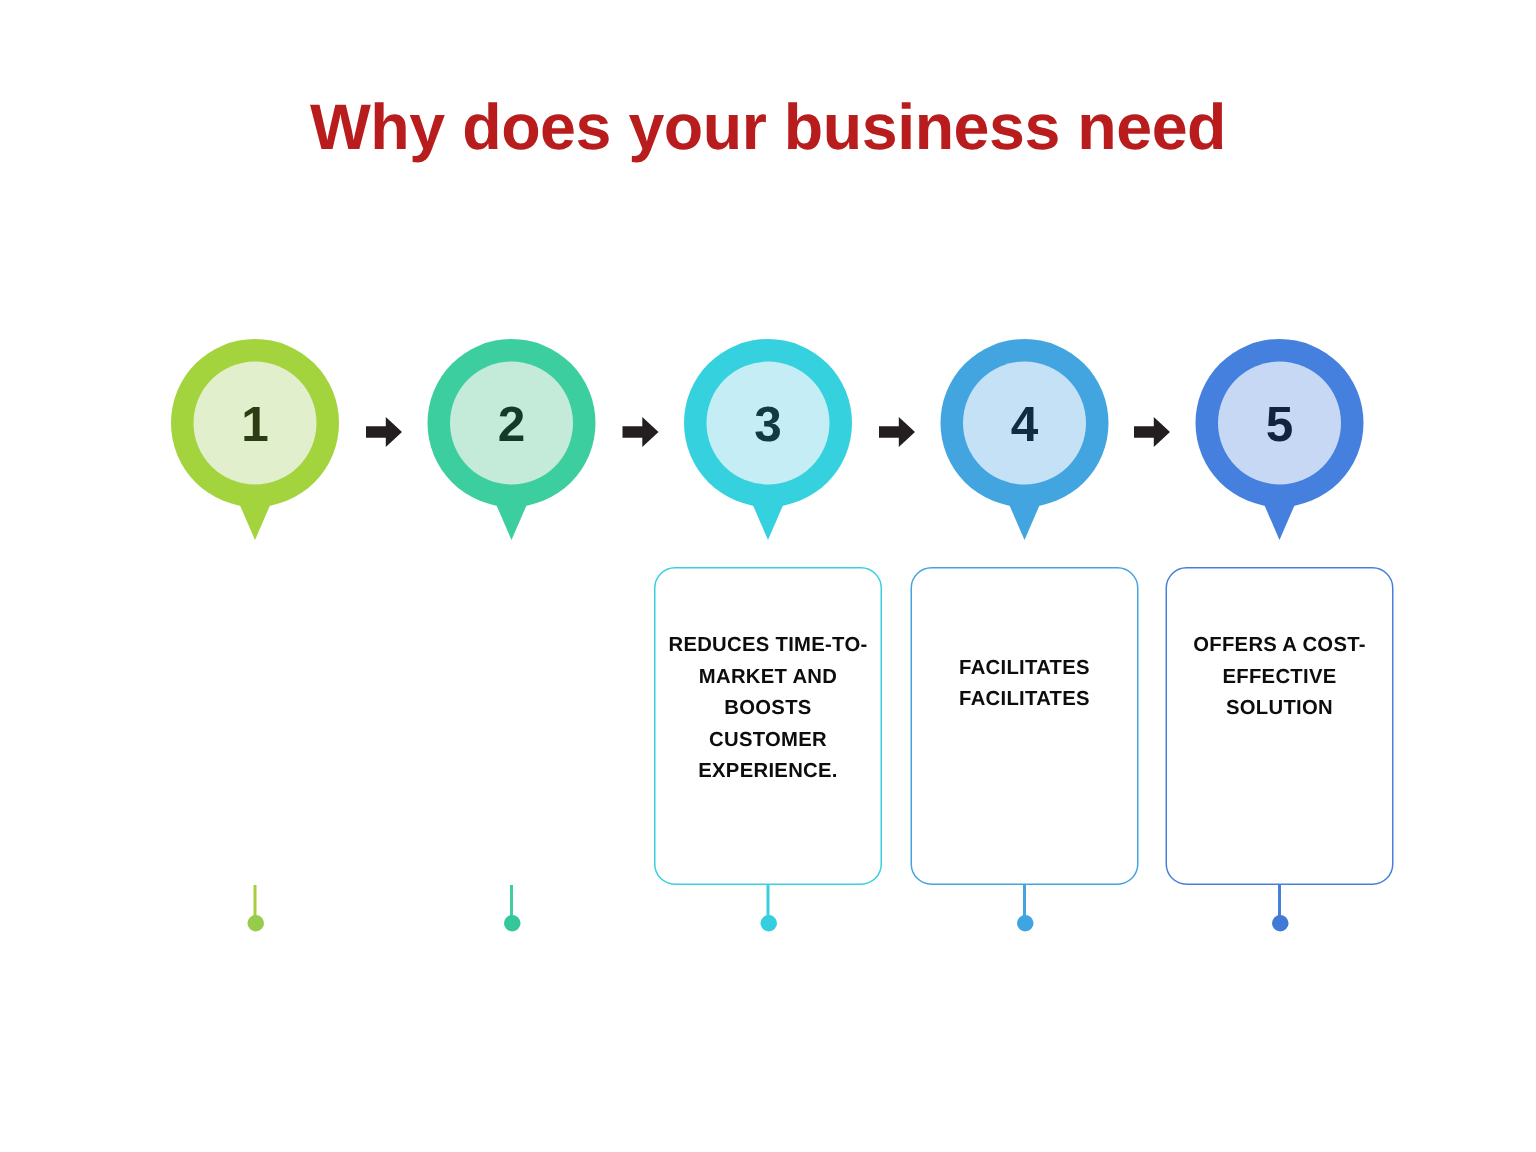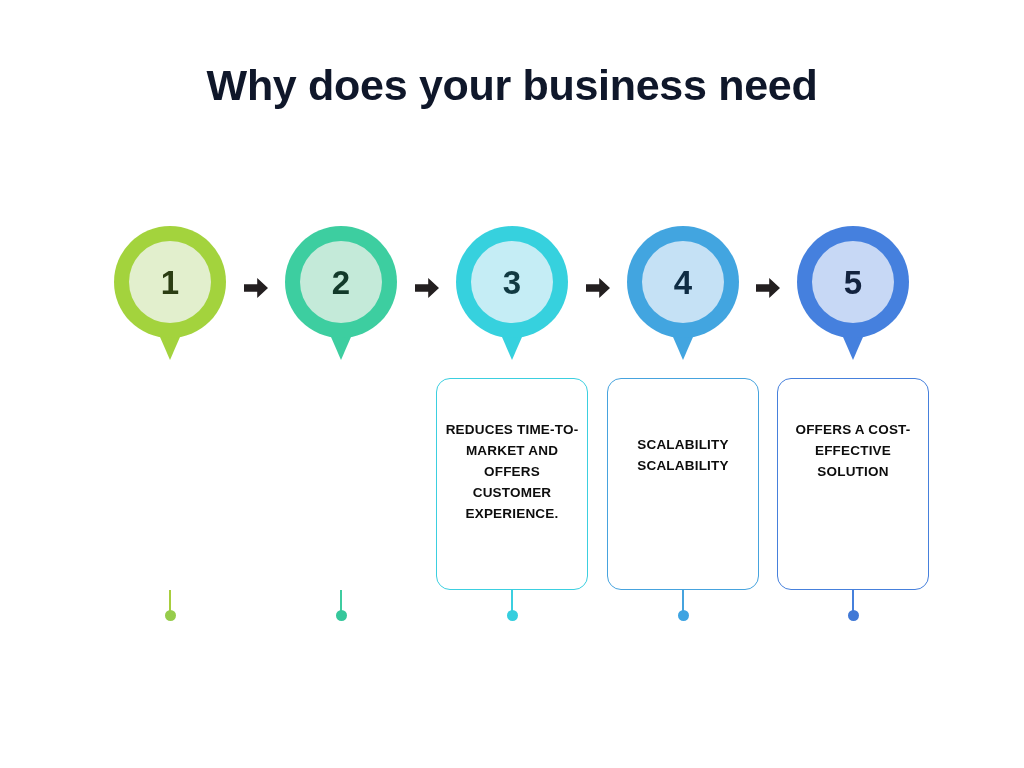--- a/index.html
+++ b/index.html
@@ -29,21 +29,21 @@
     left: 112px;
     top: 55px;
     width: 800px;
     text-align: center;
   }
   .title-line {
     font-family: "Liberation Sans", sans-serif;
     font-weight: bold;
     font-size: 43px;
     line-height: 60px;
-    color: #0f172a;
+    color: #b91c1c;
     letter-spacing: -0.3px;
     white-space: nowrap;
   }
 
   
   #pins-row {
     position: absolute;
     left: 0;
     top: 226px;
     width: 1024px;
@@ -209,26 +209,26 @@
     </div>
 
   <div id="boxes-row">
       <div class="stem" style="background: rgb(168, 206, 62); left: 170px;"></div>
       <div class="stem-dot" style="background: rgb(150, 204, 75); left: 170px;"></div>
       <div class="stem" style="background: rgb(63, 204, 160); left: 341px;"></div>
       <div class="stem-dot" style="background: rgb(53, 199, 155); left: 341px;"></div>
       <div class="stem" style="background: rgb(59, 207, 224); left: 512px;"></div>
       <div class="stem-dot" style="background: rgb(53, 206, 222); left: 512px;"></div>
       <div class="step-card" style="left: 436px; border-color: rgb(59, 207, 224);">
-        <div class="card-text" style="top: 40px;">REDUCES TIME-TO-MARKET AND OFFERS CUSTOMER EXPERIENCE.</div>
+        <div class="card-text" style="top: 40px;">REDUCES TIME-TO-MARKET AND BOOSTS CUSTOMER EXPERIENCE.</div>
       </div>
       <div class="stem" style="background: rgb(70, 163, 222); left: 683px;"></div>
       <div class="stem-dot" style="background: rgb(62, 164, 226); left: 683px;"></div>
       <div class="step-card" style="left: 607px; border-color: rgb(70, 163, 222);">
-        <div class="card-text" style="top: 55px;">SCALABILITY SCALABILITY</div>
+        <div class="card-text" style="top: 55px;">FACILITATES FACILITATES</div>
       </div>
       <div class="stem" style="background: rgb(70, 128, 220); left: 853px;"></div>
       <div class="stem-dot" style="background: rgb(65, 121, 214); left: 853px;"></div>
       <div class="step-card" style="left: 777px; border-color: rgb(70, 128, 220);">
         <div class="card-text" style="top: 40px;">OFFERS A COST-EFFECTIVE SOLUTION</div>
       </div>
     </div>
 
 <div class="step-arrow" style="left: 241.5px;">
       <svg width="26" height="22" viewBox="0 0 26 22" aria-hidden="true">

